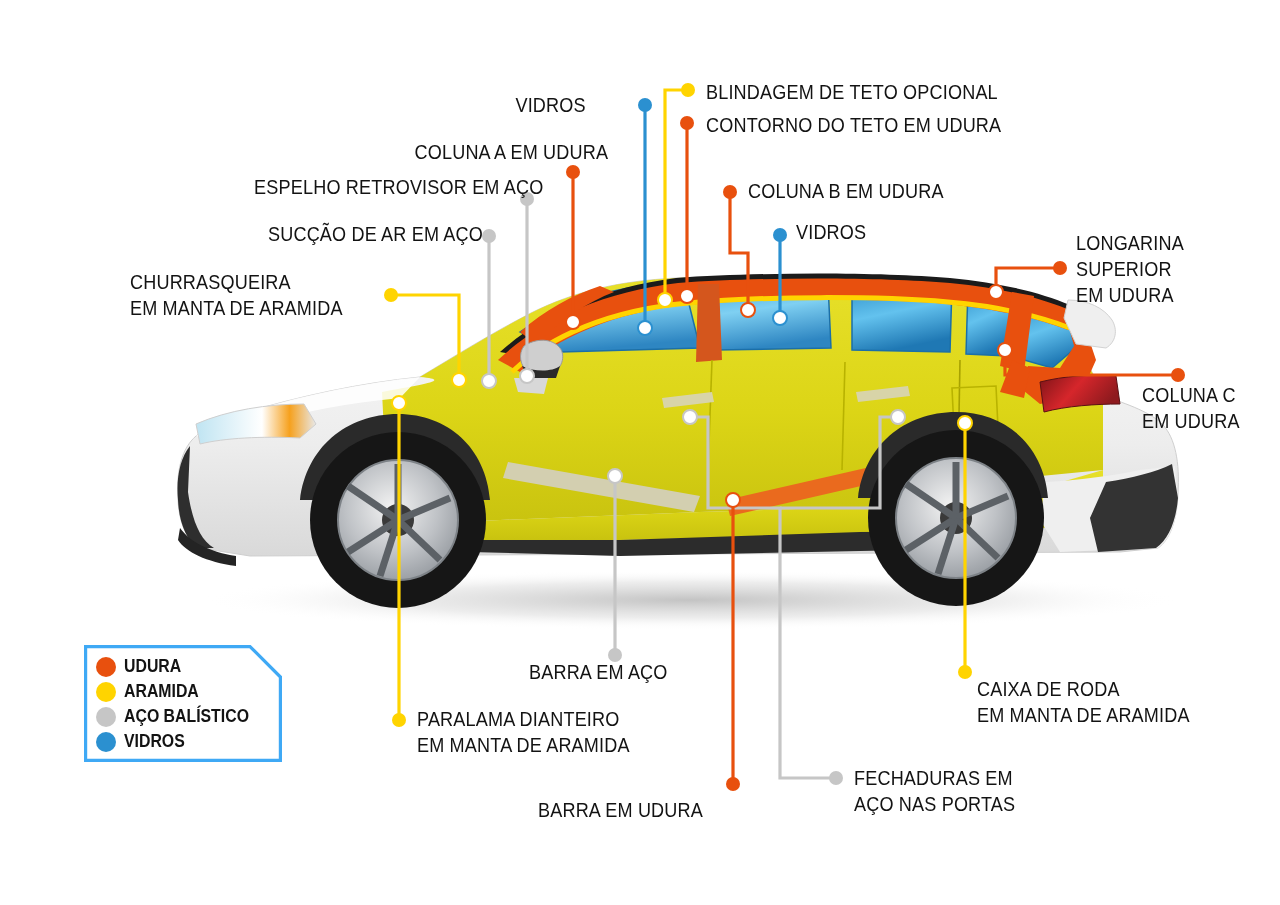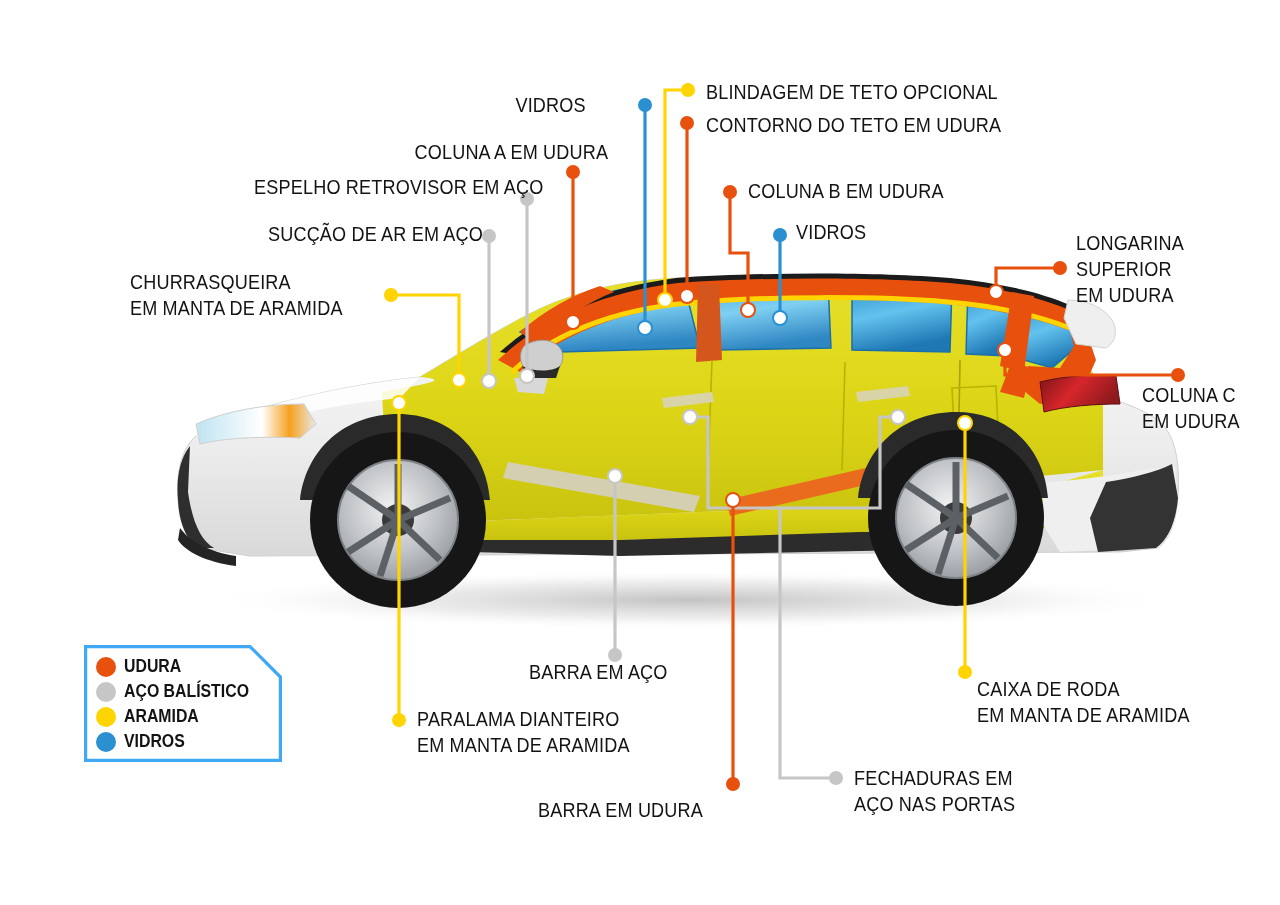--- a/index.html
+++ b/index.html
@@ -343,26 +343,26 @@
     <div class="box"></div>
     <svg viewBox="0 0 198 117">
       <path d="M1.6,1.6 H166 L196.4,32 V115.4 H1.6 Z" fill="#ffffff" stroke="#3FA9F5" stroke-width="3.2" stroke-linejoin="miter"></path>
     </svg>
     <div class="rows">
       <div class="lg-row">
         <span class="lg-dot" style="background:#E8500E"></span>
         <span class="lg-txt">UDURA</span>
       </div>
       <div class="lg-row">
+        <span class="lg-dot" style="background:#FFD400"></span>
+        <span class="lg-txt">ARAMIDA</span>
+      </div>
+      <div class="lg-row">
         <span class="lg-dot" style="background:#C6C6C6"></span>
         <span class="lg-txt">AÇO BALÍSTICO</span>
-      </div>
-      <div class="lg-row">
-        <span class="lg-dot" style="background:#FFD400"></span>
-        <span class="lg-txt">ARAMIDA</span>
       </div>
       <div class="lg-row">
         <span class="lg-dot" style="background:#2B90D0"></span>
         <span class="lg-txt">VIDROS</span>
       </div>
     </div>
   </div>
 
 </div>
 

